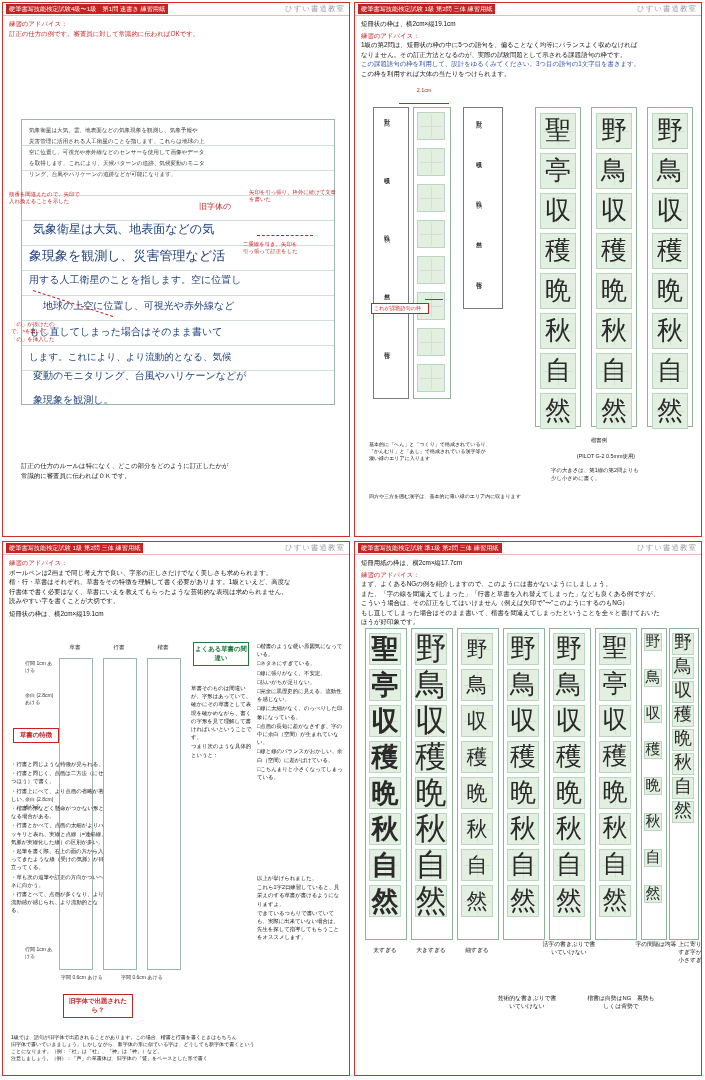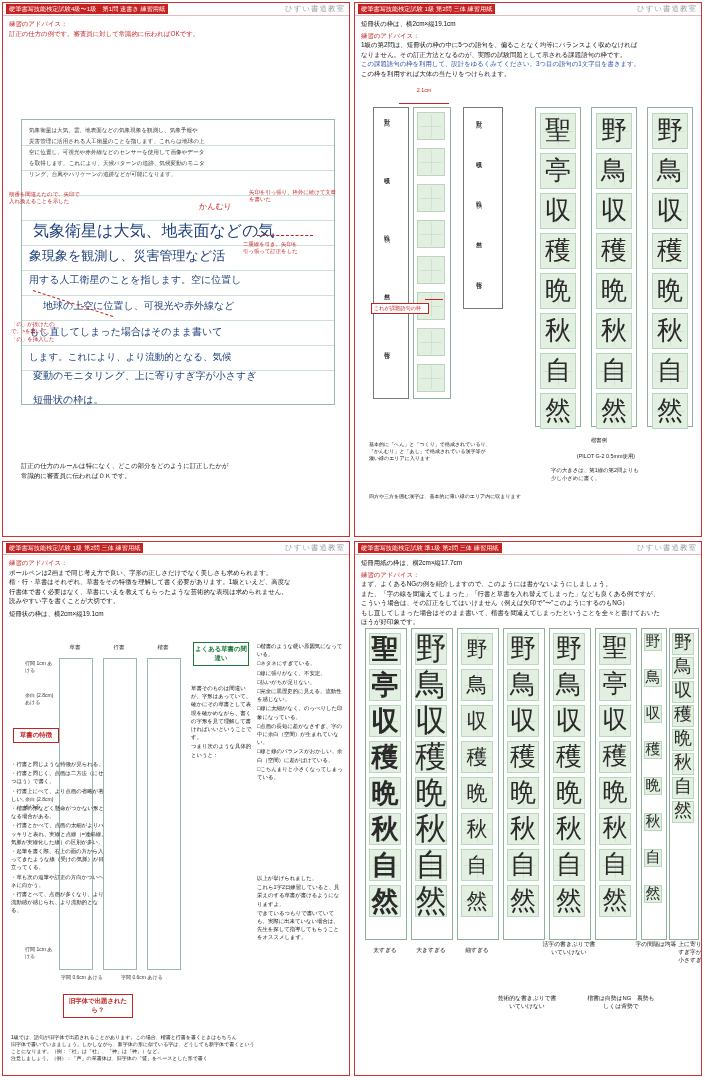--- a/index.html
+++ b/index.html
@@ -75,31 +75,31 @@
     </div>
 
     <div class="hw-print">
       <div>気象衛星は大気、雲、地表面などの気象現象を観測し、気象予報や</div>
       <div>災害管理に活用される人工衛星のことを指します。これらは地球の上</div>
       <div>空に位置し、可視光や赤外線などのセンサーを使用して画像やデータ</div>
       <div>を取得します。これにより、天候パターンの追跡、気候変動のモニタ</div>
       <div>リング、台風やハリケーンの追跡などが可能になります。</div>
     </div>
 
-    <div class="hw-scr" style="left:30px;top:218px;font-size:16px;font-family:Liberation Mono, monospace;">気象衛星は大気、地表面などの気</div>
+    <div class="hw-scr" style="left:30px;top:218px;font-size:12px;font-family:Liberation Mono, monospace;">気象衛星は大気、地表面などの気</div>
     <div class="hw-scr" style="left:26px;top:244px;font-size:13px;">象現象を観測し、災害管理など活</div>
     <div class="hw-scr" style="left:26px;top:270px;font-size:10px;">用する人工衛星のことを指します。空に位置し</div>
     <div class="hw-scr" style="left:40px;top:296px;font-size:10px;">地球の上空に位置し、可視光や赤外線など</div>
     <div class="hw-scr" style="left:26px;top:322px;font-size:10px;">もし直してしまった場合はそのまま書いて</div>
     <div class="hw-scr" style="left:26px;top:348px;font-size:9.5px;">します。これにより、より流動的となる、気候</div>
-    <div class="hw-scr" style="left:30px;top:366px;font-size:10px;">変動のモニタリング、上に寄りすぎ字が小さすぎ</div>
-    <div class="hw-scr" style="left:30px;top:390px;font-size:10px;">短冊状の枠は。</div>
+    <div class="hw-scr" style="left:30px;top:366px;font-size:10px;">変動のモニタリング、台風やハリケーンなどが</div>
+    <div class="hw-scr" style="left:30px;top:390px;font-size:10px;">象現象を観測し。</div>
 
     <div class="ann" style="left:6px;top:188px;width:74px;">順番を間違えたので、矢印で入れ換えることを示した</div>
-    <div class="ann" style="left:196px;top:200px;color:#c62222;font-size:8px;">かんむり</div>
+    <div class="ann" style="left:196px;top:200px;color:#c62222;font-size:8px;">旧字体の</div>
     <div class="ann" style="left:246px;top:186px;width:92px;">矢印を引っ張り、枠外に続けて文章を書いた</div>
     <div class="ann" style="left:240px;top:238px;width:58px;">二重線を引き、矢印を引っ張って訂正をした</div>
     <div class="ann" style="left:8px;top:318px;width:44px;">「の」が抜けたので、&gt;を書いて、「の」を挿入した</div>
     <div class="dashline" style="left:28px;top:300px;width:84px;transform:rotate(18deg);"></div>
     <div class="dashline" style="left:254px;top:232px;width:56px;"></div>
 
     <div class="t" style="position:absolute;left:18px;top:458px;width:316px;">
       <div>訂正の仕方のルールは特になく、どこの部分をどのように訂正したかが</div>
       <div>常識的に審査員に伝わればＯＫです。</div>
     </div>

